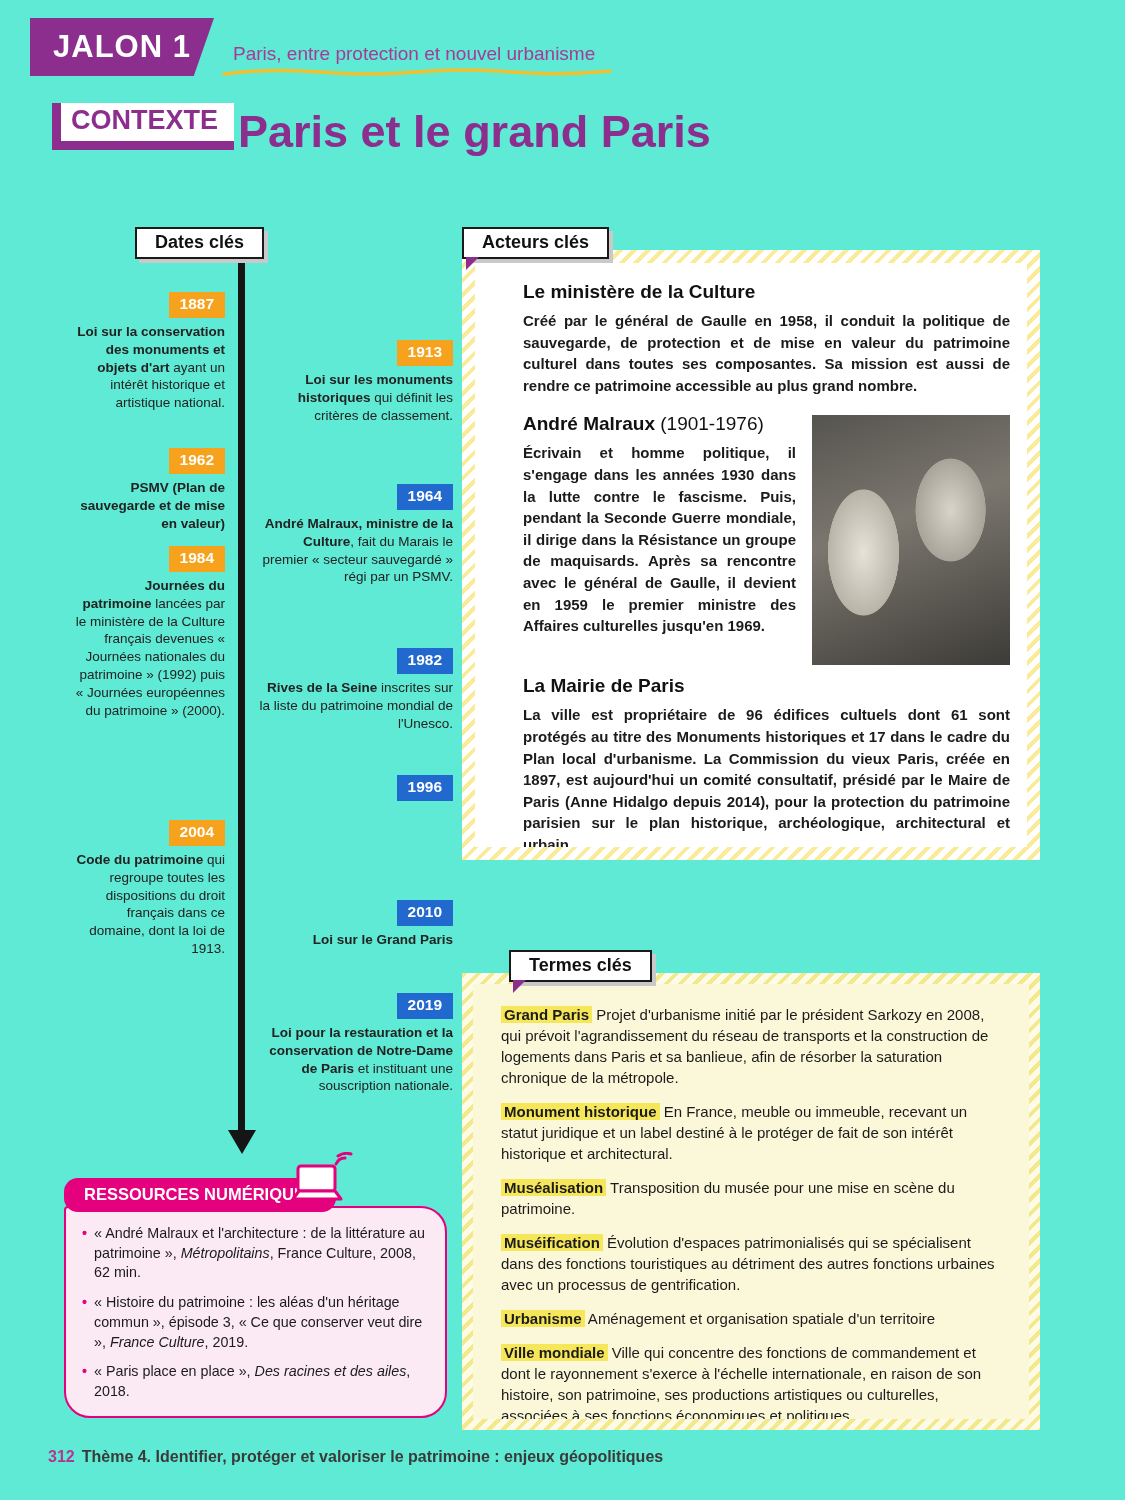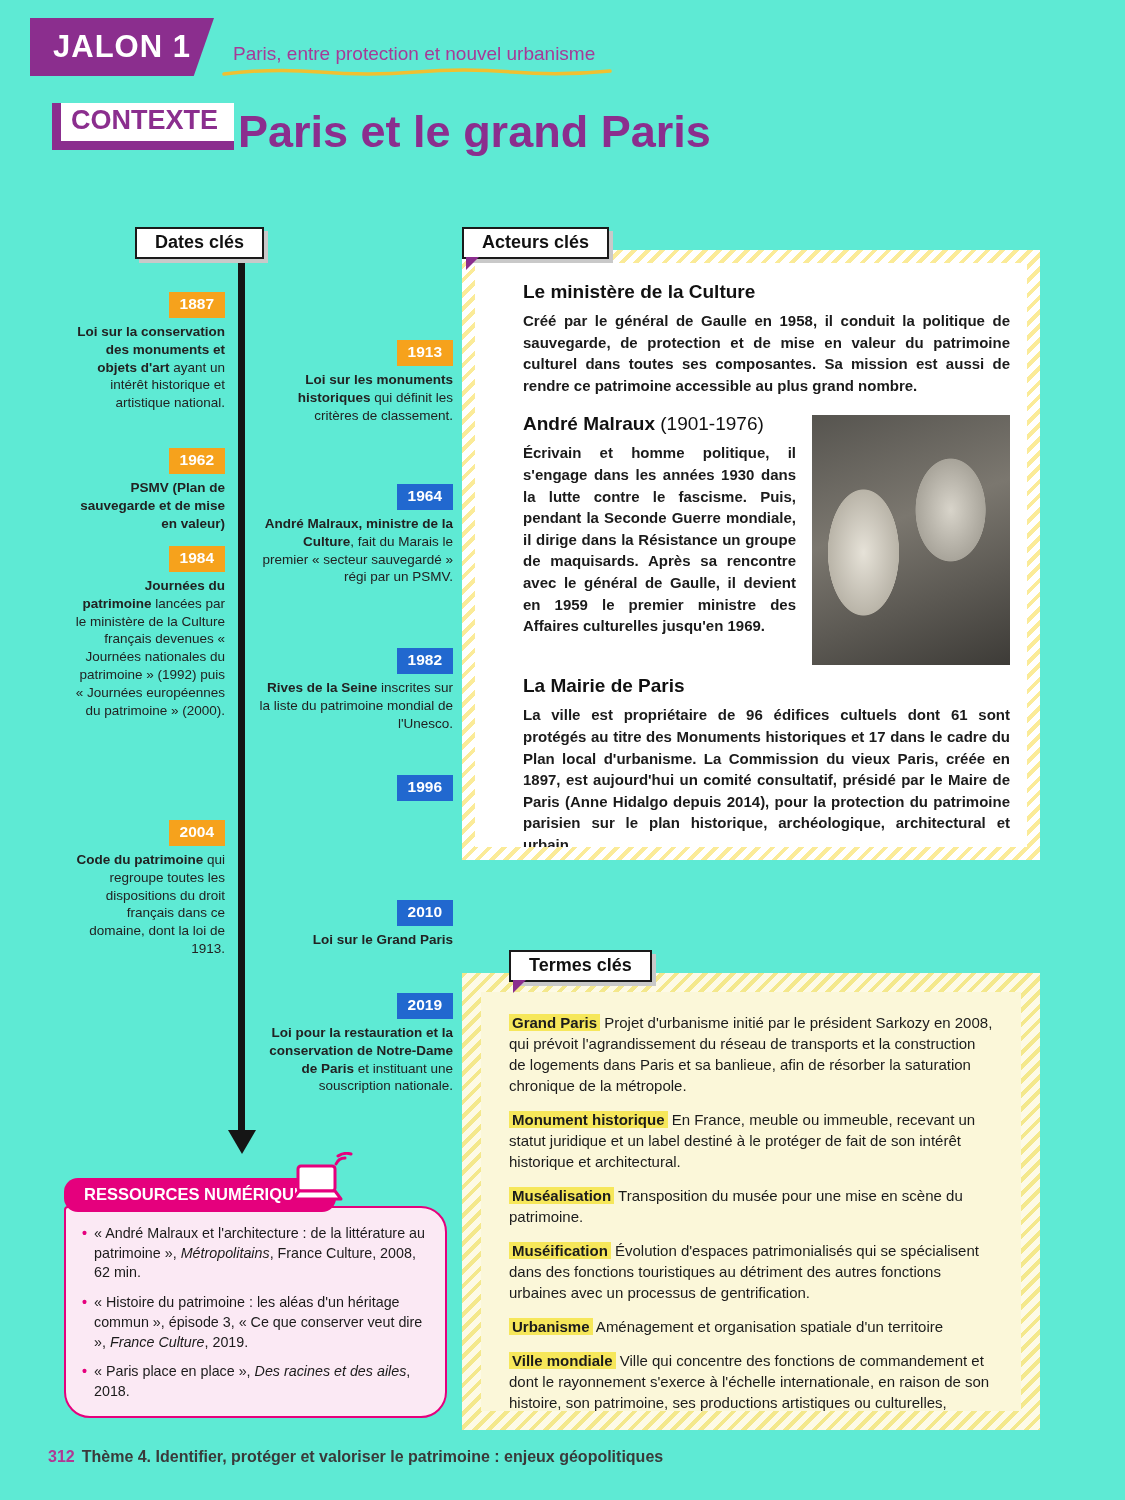--- a/index.html
+++ b/index.html
@@ -68,21 +68,21 @@
     background:
       radial-gradient(ellipse 58px 85px at 70% 38%, #d8d4ca 0%, #a8a49a 60%, rgba(0,0,0,0) 61%),
       radial-gradient(ellipse 52px 92px at 26% 55%, #e6e2d8 0%, #b9b4a8 68%, rgba(0,0,0,0) 69%),
       linear-gradient(160deg,#56544f 0%,#7b776f 42%,#3d3b37 100%);
   }
 
   
   .termes-box {
     position:absolute; left:462px; top:973px; width:578px; height:457px;
     background:repeating-linear-gradient(135deg,#f4e88c 0 4px,#fdfae6 4px 10px);
-    padding:19px; box-sizing:border-box;
+    padding:11px; box-sizing:border-box;
   }
   .termes-inner { background:#fbf7d9; width:100%; height:100%; box-sizing:border-box; padding:20px 26px 10px 28px; overflow:hidden; }
   .term-item { font-size:15px; line-height:1.4; margin-bottom:13px; color:#1b1b1b; }
   .term-name { background:#f6e75a; font-weight:bold; padding:0 3px; }
 
   
   .res-header {
     position:absolute; left:64px; top:1178px; z-index:3;
     background:#e5007d; color:#fff; font-weight:bold; font-size:16.5px;
     padding:7px 20px 8px; border-radius:14px;

